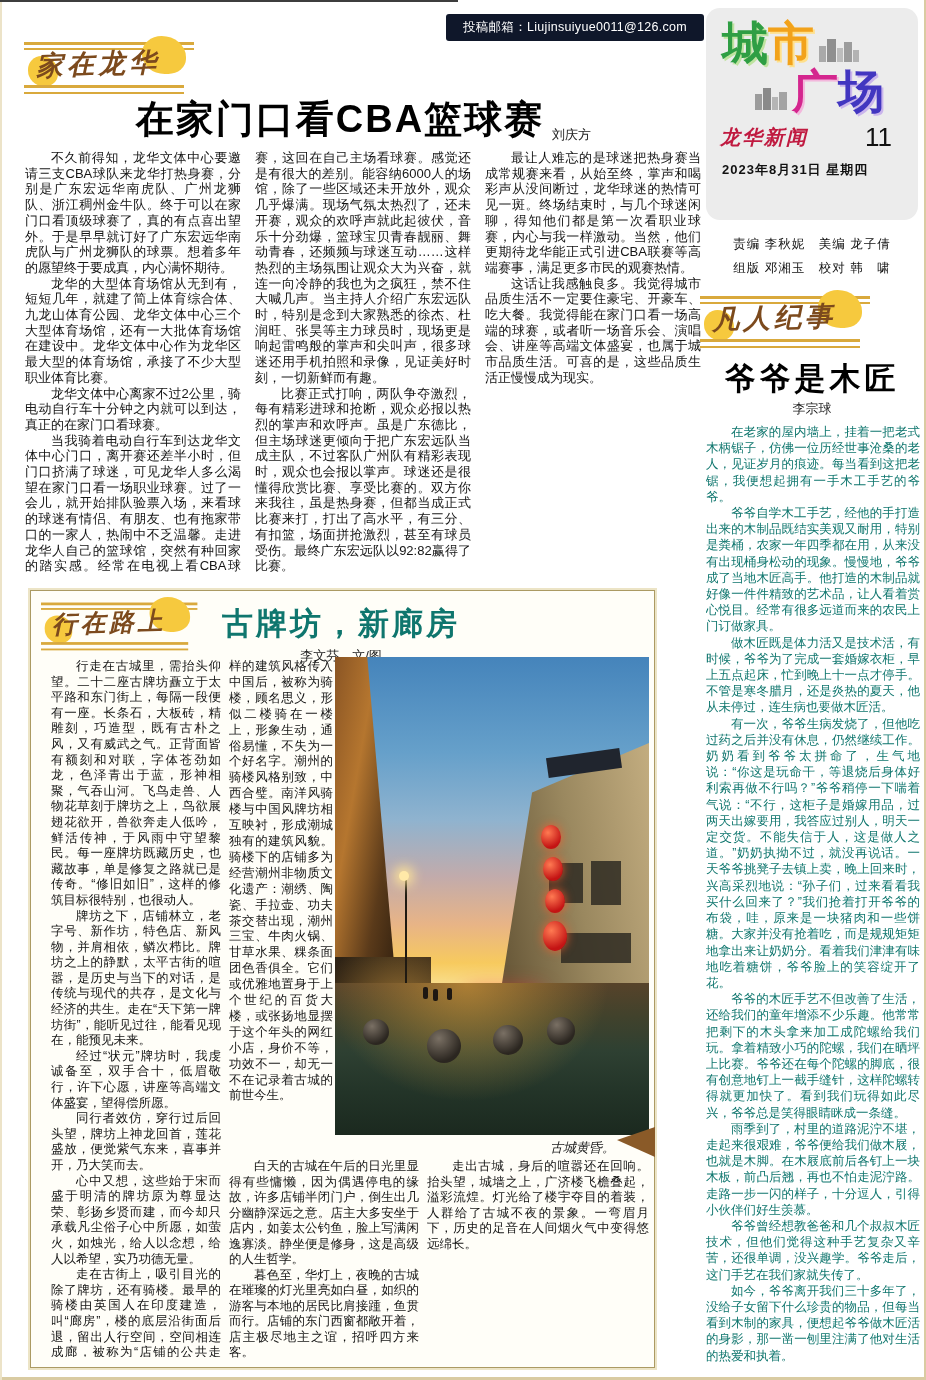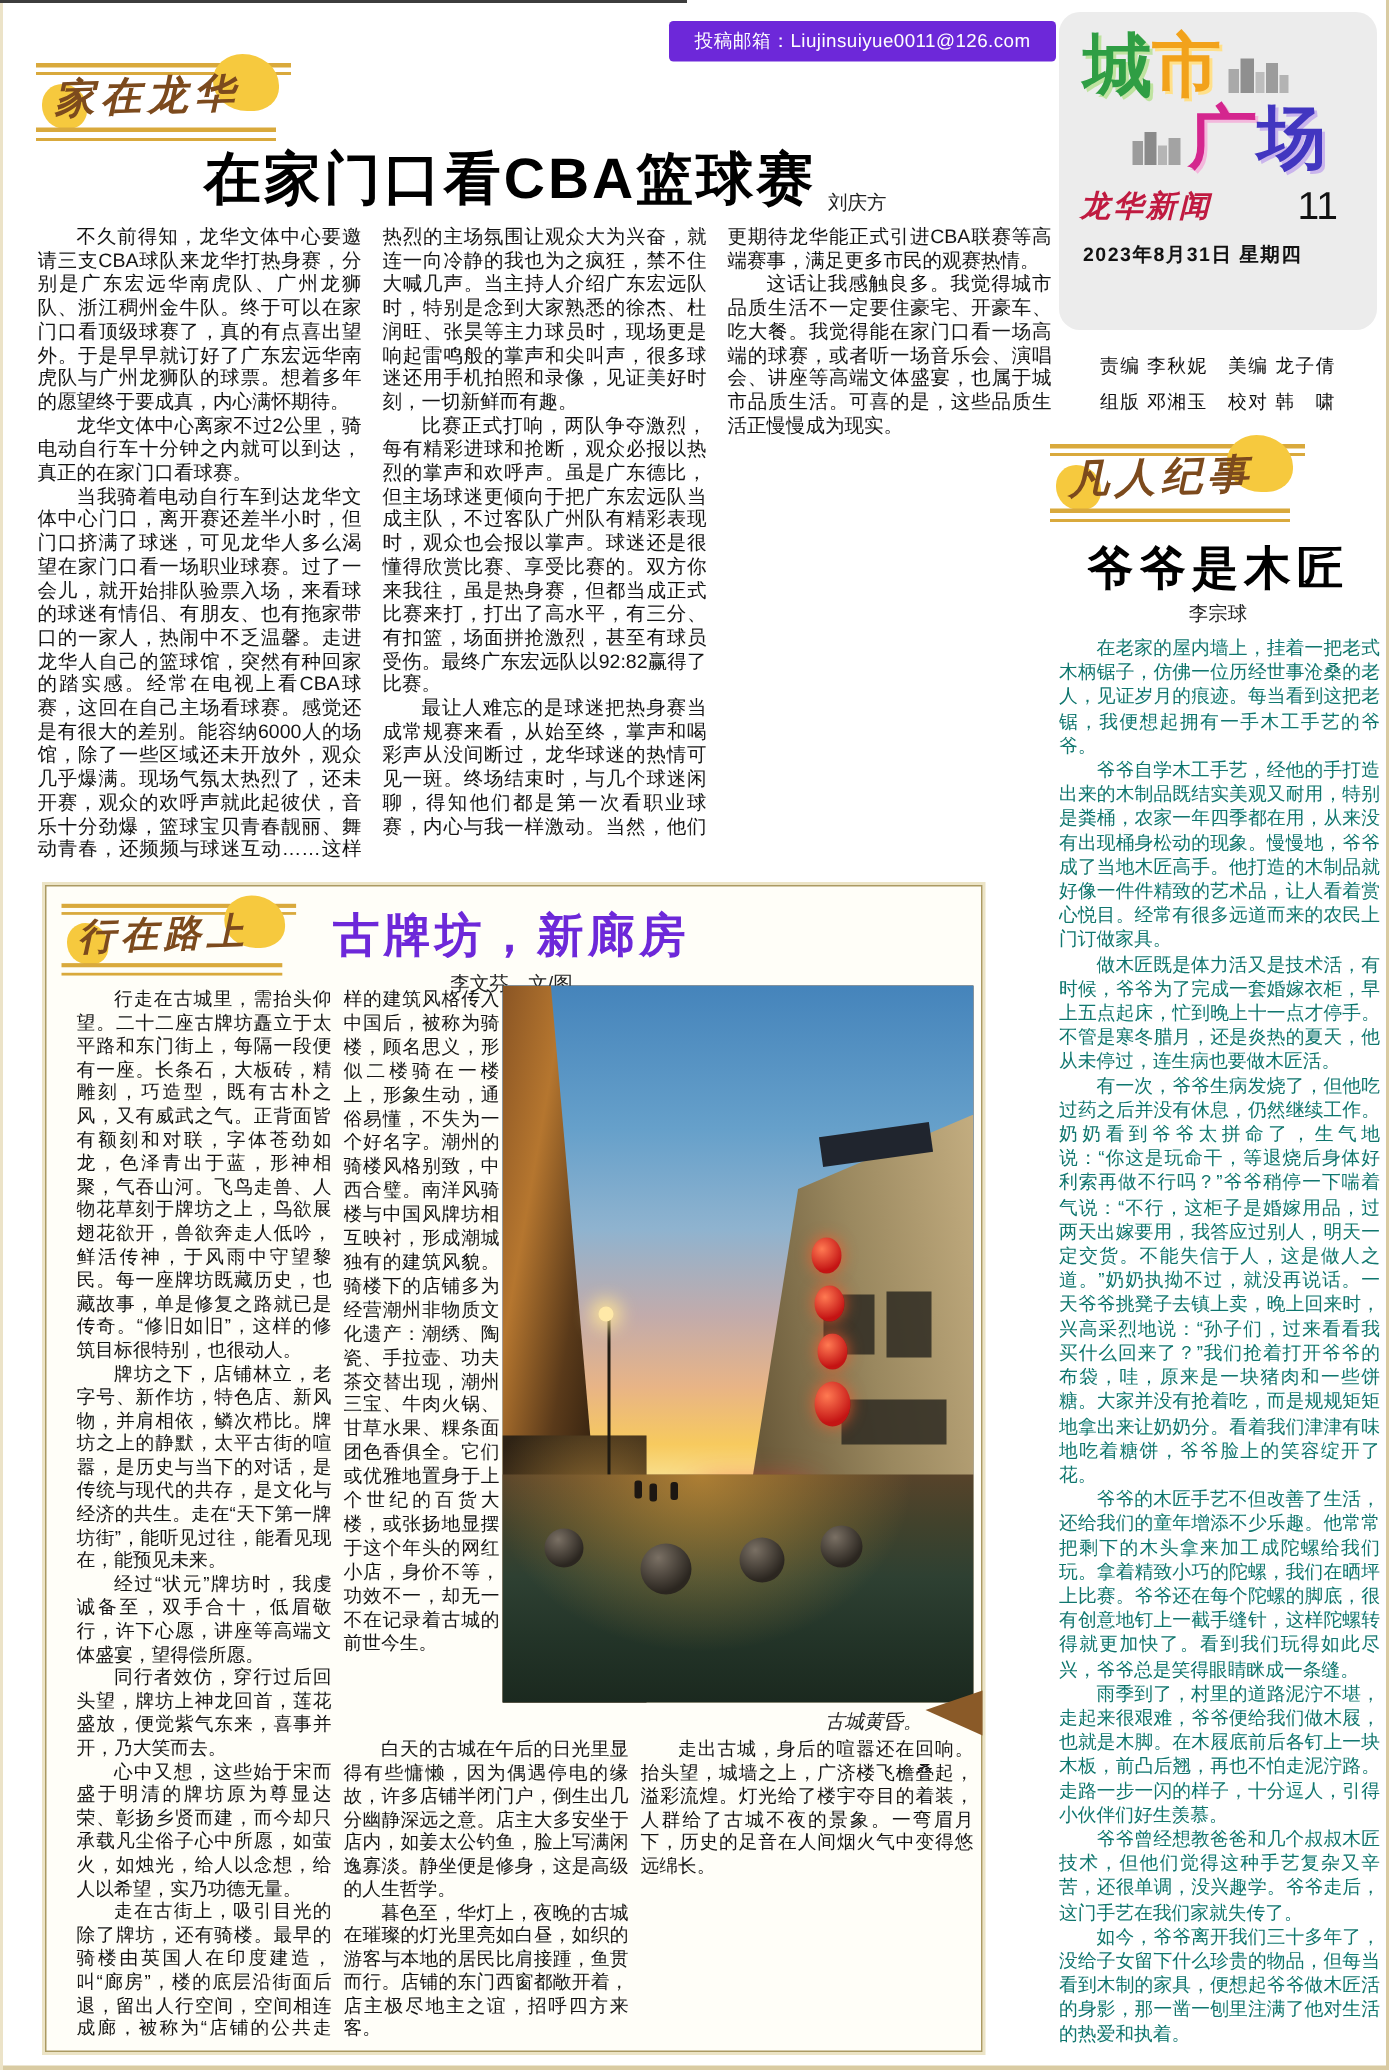--- a/index.html
+++ b/index.html
@@ -20,21 +20,21 @@
   .badge .blob{position:absolute;background:#f6c93e;border-radius:50% 62% 45% 58%;z-index:0;}
   .badge .blob.one{left:4px;top:20px;width:30px;height:30px;}
   .badge .blob.two{right:28px;top:0px;width:44px;height:38px;}
   .badge .tx{
     position:absolute;left:12px;top:10px;z-index:1;white-space:nowrap;
     font-family:"Liberation Serif","DejaVu Serif",serif;font-style:italic;font-weight:bold;
     font-size:27px;color:#7c4a1d;letter-spacing:4px;transform:rotate(-2deg);
   }
 
   
-  .email-box{position:absolute;left:446px;top:14px;width:258px;height:27px;background:#6d28d9;
+  .email-box{position:absolute;left:446px;top:14px;width:258px;height:27px;background:#0f172a;
     border-radius:3px;color:#fff;font-size:12.5px;line-height:27px;text-align:center;letter-spacing:.3px;}
 
   .masthead{position:absolute;left:706px;top:8px;width:212px;height:212px;background:#ececec;border-radius:14px;}
   .logo-row{display:flex;align-items:flex-end;font-weight:bold;line-height:1;}
   .logo-row.r1{margin:12px 0 0 16px;}
   .logo-row.r2{margin:2px 0 0 44px;}
   .logo-char{font-size:46px;letter-spacing:0;}
   .lc0{color:#2f9e44;text-shadow:2px 2px 0 #bfe3a0;}
   .lc1{color:#f2a21b;text-shadow:2px 2px 0 #ffe08a;}
   .lc2{color:#d4268e;text-shadow:2px 2px 0 #f3b7dc;}
@@ -57,21 +57,21 @@
     column-count:3;column-gap:14px;column-fill:auto;
     font-size:13px;line-height:15.7px;text-align:justify;color:#141414;
   }
   .cba-body p, .art p{margin:0;text-indent:2em;}
 
   
   .street-box{position:absolute;left:30px;top:590px;width:625px;height:778px;box-sizing:border-box;
     background:#fffef8;border:1.5px solid #ab9a63;box-shadow:0 0 0 2px #ece4c6;}
   .street-box .badge{left:10px;top:6px;transform:scale(.92);transform-origin:top left;}
   .street-title{position:absolute;left:60px;top:12px;width:500px;text-align:center;
-    font-size:31px;font-weight:bold;letter-spacing:3px;color:#6d28d9;}
+    font-size:31px;font-weight:bold;letter-spacing:3px;color:#0f766e;}
   .street-author{position:absolute;left:60px;top:56px;width:500px;text-align:center;font-size:13px;color:#222;}
   .st-col{position:absolute;overflow:hidden;font-size:12.5px;line-height:15.6px;text-align:justify;color:#141414;}
   .st-col1{left:20px;top:68px;width:170px;height:698px;}
   .st-col2{left:198px;top:68px;width:104px;height:500px;line-height:15.9px;}
   .st-belowA{left:198px;top:568px;width:190px;height:202px;line-height:15.5px;}
   .st-belowB{left:396px;top:568px;width:222px;height:202px;line-height:15.5px;}
   .photo-caption{position:absolute;left:304px;top:548px;width:280px;text-align:right;
     font-family:"Liberation Serif","DejaVu Serif",serif;font-style:italic;font-size:13px;color:#222;}
   .corner-wedge{position:absolute;left:586px;top:536px;width:0;height:0;
     border-top:13px solid transparent;border-bottom:17px solid transparent;border-right:38px solid #8a5a28;}
@@ -168,20 +168,21 @@
     <div class="blob two"></div>
     <div class="gl b1"></div>
     <div class="gl b2"></div>
     <span class="tx">家在龙华</span>
   </div>
 
   <div class="cba-title">在家门口看CBA篮球赛</div>
   <div class="cba-author">刘庆方</div>
   <div class="cba-body art">
     <p>不久前得知，龙华文体中心要邀请三支CBA球队来龙华打热身赛，分别是广东宏远华南虎队、广州龙狮队、浙江稠州金牛队。终于可以在家门口看顶级球赛了，真的有点喜出望外。于是早早就订好了广东宏远华南虎队与广州龙狮队的球票。想着多年的愿望终于要成真，内心满怀期待。</p>
+    <p>龙华的大型体育场馆从无到有，短短几年，就建了简上体育综合体、九龙山体育公园、龙华文体中心三个大型体育场馆，还有一大批体育场馆在建设中。龙华文体中心作为龙华区最大型的体育场馆，承接了不少大型职业体育比赛。</p>
     <p>龙华文体中心离家不过2公里，骑电动自行车十分钟之内就可以到达，真正的在家门口看球赛。</p>
     <p>当我骑着电动自行车到达龙华文体中心门口，离开赛还差半小时，但门口挤满了球迷，可见龙华人多么渴望在家门口看一场职业球赛。过了一会儿，就开始排队验票入场，来看球的球迷有情侣、有朋友、也有拖家带口的一家人，热闹中不乏温馨。走进龙华人自己的篮球馆，突然有种回家的踏实感。经常在电视上看CBA球赛，这回在自己主场看球赛。感觉还是有很大的差别。能容纳6000人的场馆，除了一些区域还未开放外，观众几乎爆满。现场气氛太热烈了，还未开赛，观众的欢呼声就此起彼伏，音乐十分劲爆，篮球宝贝青春靓丽、舞动青春，还频频与球迷互动……这样热烈的主场氛围让观众大为兴奋，就连一向冷静的我也为之疯狂，禁不住大喊几声。当主持人介绍广东宏远队时，特别是念到大家熟悉的徐杰、杜润旺、张昊等主力球员时，现场更是响起雷鸣般的掌声和尖叫声，很多球迷还用手机拍照和录像，见证美好时刻，一切新鲜而有趣。</p>
     <p>比赛正式打响，两队争夺激烈，每有精彩进球和抢断，观众必报以热烈的掌声和欢呼声。虽是广东德比，但主场球迷更倾向于把广东宏远队当成主队，不过客队广州队有精彩表现时，观众也会报以掌声。球迷还是很懂得欣赏比赛、享受比赛的。双方你来我往，虽是热身赛，但都当成正式比赛来打，打出了高水平，有三分、有扣篮，场面拼抢激烈，甚至有球员受伤。最终广东宏远队以92:82赢得了比赛。</p>
     <p>最让人难忘的是球迷把热身赛当成常规赛来看，从始至终，掌声和喝彩声从没间断过，龙华球迷的热情可见一斑。终场结束时，与几个球迷闲聊，得知他们都是第一次看职业球赛，内心与我一样激动。当然，他们更期待龙华能正式引进CBA联赛等高端赛事，满足更多市民的观赛热情。</p>
     <p>这话让我感触良多。我觉得城市品质生活不一定要住豪宅、开豪车、吃大餐。我觉得能在家门口看一场高端的球赛，或者听一场音乐会、演唱会、讲座等高端文体盛宴，也属于城市品质生活。可喜的是，这些品质生活正慢慢成为现实。</p>
   </div>
 
   <div class="street-box">
     <div class="badge" style="left:10px;top:6px;">
       <div class="gl t1"></div>

